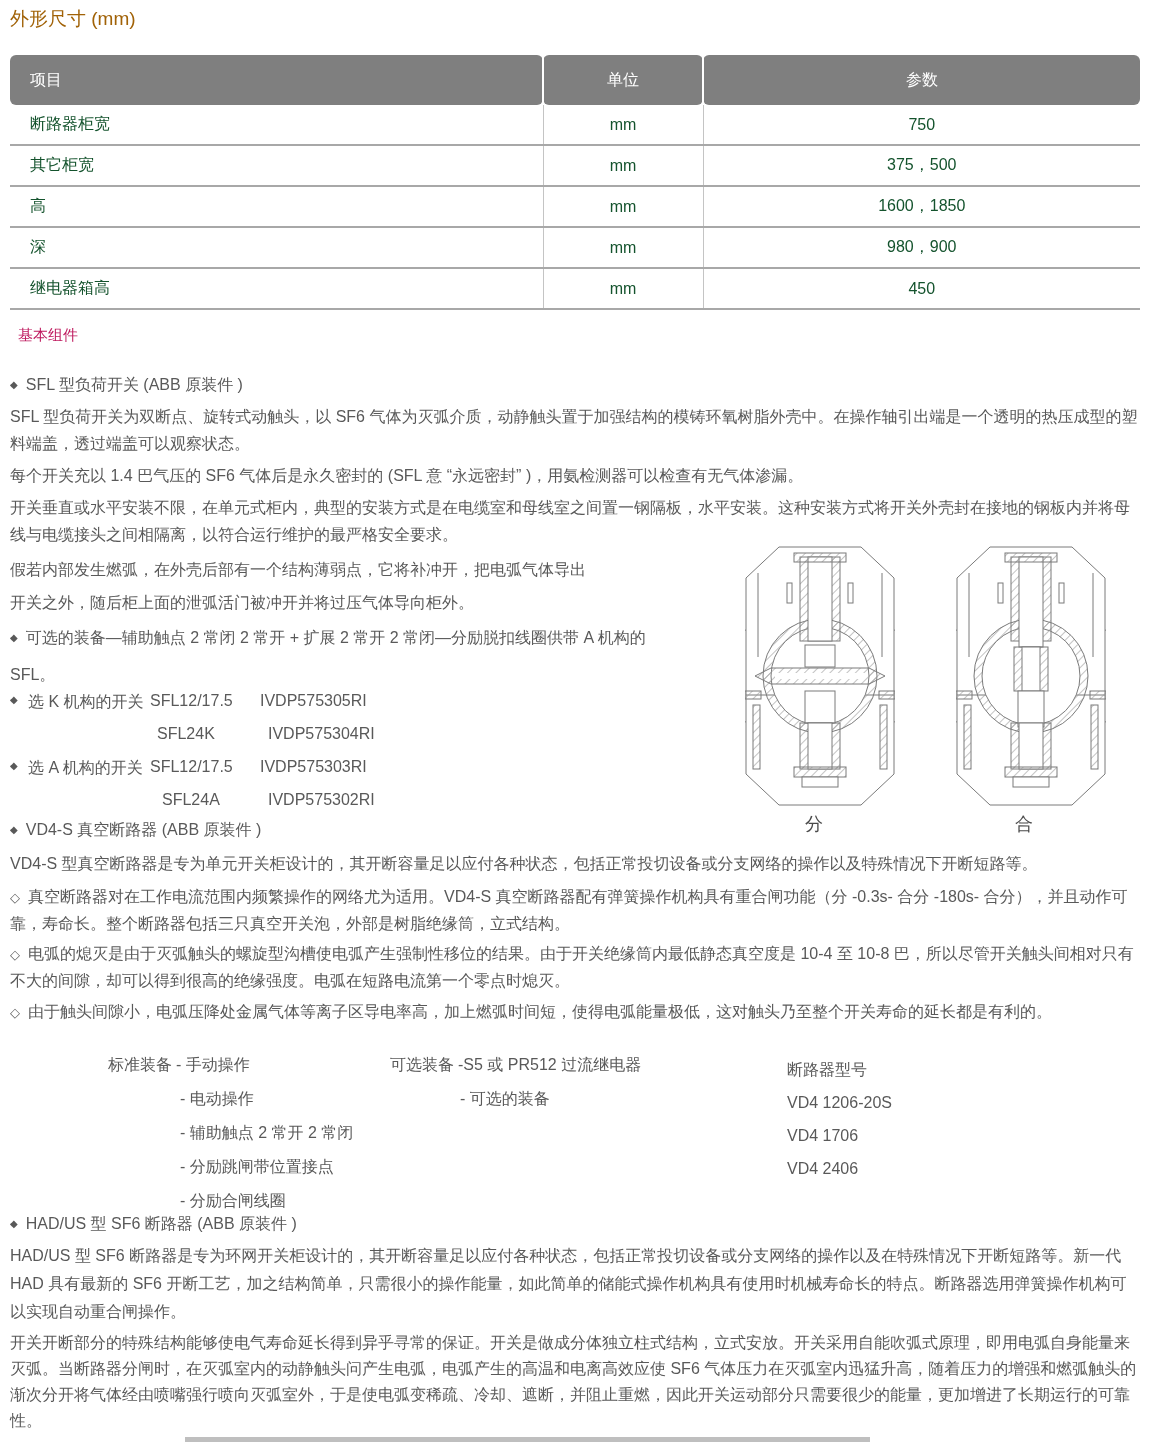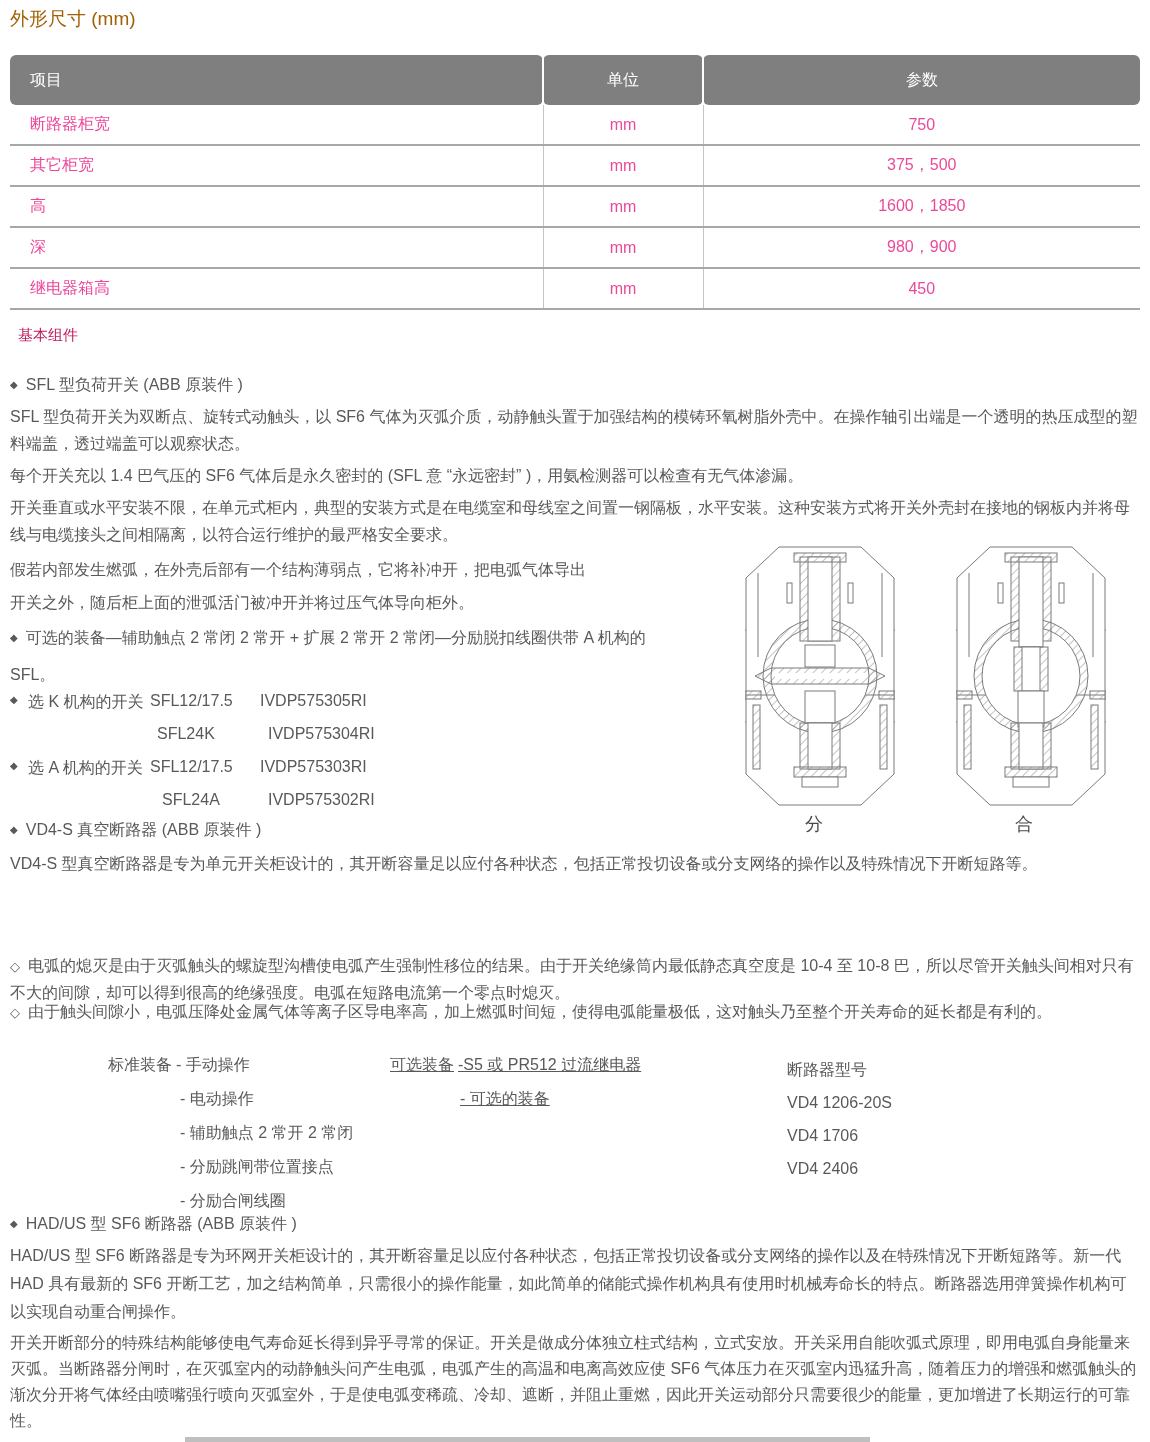--- a/index.html
+++ b/index.html
@@ -6,21 +6,21 @@
   body { font-family:"Liberation Sans","DejaVu Sans",sans-serif; color:#595959; }
   .page { position:relative; width:1150px; height:1442px; background:#fff; overflow:hidden; }
 
   .h1 { position:absolute; left:10px; font-size:19px; color:#a16207; }
 
   
   .dims { position:absolute; left:10px; top:55px; width:1130px; border-collapse:collapse; table-layout:fixed; font-size:16px; }
   .dims thead th { background:#7f7f7f; color:#ffffff; font-weight:normal; height:48px; border-left:2px solid #ffffff;border-radius:6px; }
   .dims thead th:first-child { border-left:none; text-align:left; padding-left:20px; }
   .dims col.c1 { width:533px; } .dims col.c2 { width:160px; } .dims col.c3 { width:437px; }
-  .dims tbody td { height:37px; text-align:center; color:#ec4899; border-bottom:2px solid #a8a8a8; border-left:1px solid #c4c4c4; }
+  .dims tbody td { height:37px; text-align:center; color:#14532d; border-bottom:2px solid #a8a8a8; border-left:1px solid #c4c4c4; }
   .dims tbody td:first-child { text-align:left; padding-left:20px; border-left:none; }
 
   .h2 { position:absolute; left:18px; font-size:15px; color:#be185d; }
 
   .para { position:absolute; left:10px; width:1130px; font-size:16px; line-height:27px; }
   .bullet { font-size:10px; position:relative; top:-2px; margin-right:8px; color:#595959; }
   .bullet-h { font-size:13px; margin-right:8px; color:#595959; }
   .bullet-line { position:absolute; left:10px; font-size:16px; }
 
   .models { position:absolute; left:10px; top:692px; width:500px; font-size:16px; }
@@ -35,21 +35,21 @@
   .svg-closed { position:absolute; left:236px; top:0; }
   .diag-label { position:absolute; top:267px; font-size:18px; color:#4a4a4a; }
   .diag-label.open { left:85px; }
   .diag-label.closed { left:295px; }
 
   .equip { position:absolute; font-size:16px; }
   .equip .line { line-height:34px; white-space:nowrap; }
   .equip .first-item { margin-left:4px; }
   .equip.standard { left:108px; top:1048px; }
   .equip.standard .sub { padding-left:72px; }
-  .equip.optional { left:390px; top:1048px;text-decoration:underline; }
+  .equip.optional { left:390px; top:1048px; }
   .equip.optional .sub { padding-left:70px; }
   .equip.breaker-models { left:787px; top:1053px; }
   .equip.breaker-models .line { line-height:33px; }
 
   .cutoff-bar { position:absolute; left:185px; top:1437px; width:685px; height:5px; background:#bfbfbf; }
 </style>
 </head>
 <body>
 
 <div class="page">
@@ -207,21 +207,24 @@
       <rect x="57" y="232" width="36" height="10" fill="#ffffff" stroke="#7a7a7a"></rect>
     </svg>
     <div class="diag-label open">分</div>
     <div class="diag-label closed">合</div>
   </div>
 
   <div class="bullet-line" style="top:820px;">
     <span class="bullet">◆</span><span>VD4-S 真空断路器 (ABB 原装件 )</span>
   </div>
   <div class="para" style="top:851px; line-height:26px;">VD4-S 型真空断路器是专为单元开关柜设计的，其开断容量足以应付各种状态，包括正常投切设备或分支网络的操作以及特殊情况下开断短路等。</div>
-  <div class="para" style="top:941px; line-height:26px;margin-top:12px;">
+  <div class="para" style="top:884px; line-height:26px;">
+    <span class="bullet-h">◇</span><span>真空断路器对在工作电流范围内频繁操作的网络尤为适用。VD4-S 真空断路器配有弹簧操作机构具有重合闸功能（分 -0.3s- 合分 -180s- 合分），并且动作可靠，寿命长。整个断路器包括三只真空开关泡，外部是树脂绝缘筒，立式结构。</span>
+  </div>
+  <div class="para" style="top:941px; line-height:26px;">
     <span class="bullet-h">◇</span><span>电弧的熄灭是由于灭弧触头的螺旋型沟槽使电弧产生强制性移位的结果。由于开关绝缘筒内最低静态真空度是 10-4 至 10-8 巴，所以尽管开关触头间相对只有不大的间隙，却可以得到很高的绝缘强度。电弧在短路电流第一个零点时熄灭。</span>
   </div>
   <div class="para" style="top:999px; line-height:26px;">
     <span class="bullet-h">◇</span><span>由于触头间隙小，电弧压降处金属气体等离子区导电率高，加上燃弧时间短，使得电弧能量极低，这对触头乃至整个开关寿命的延长都是有利的。</span>
   </div>
 
   <div class="equip standard">
     <div class="line">
       <span>标准装备</span><span class="first-item">- 手动操作</span>
     </div>

